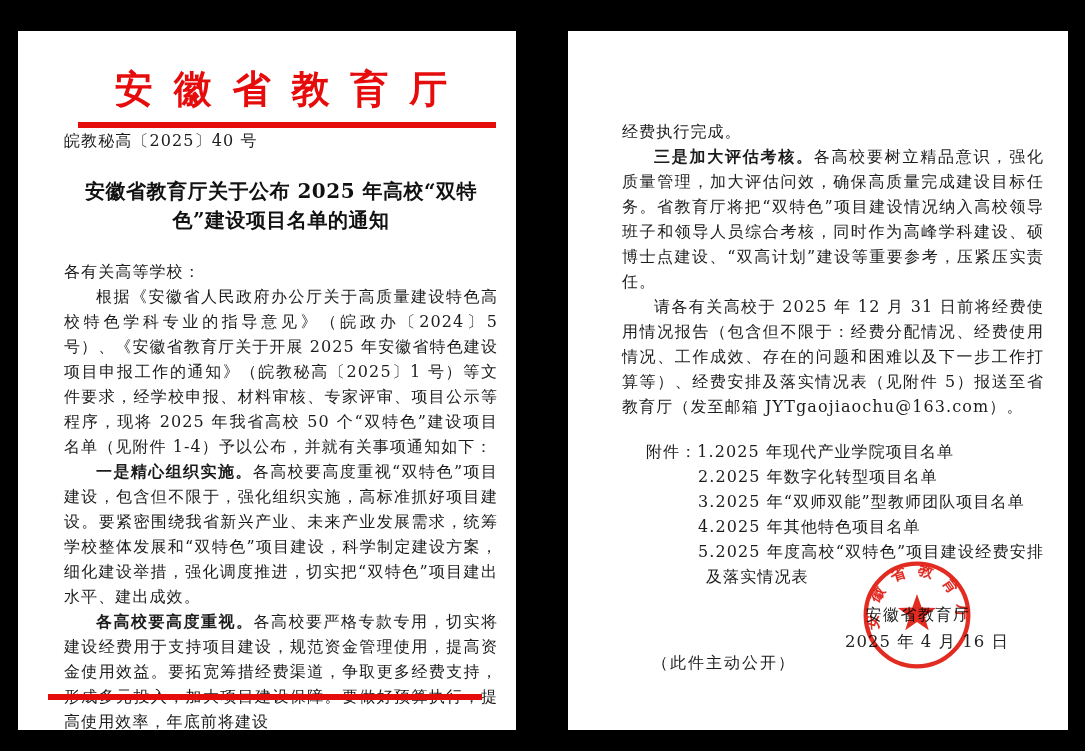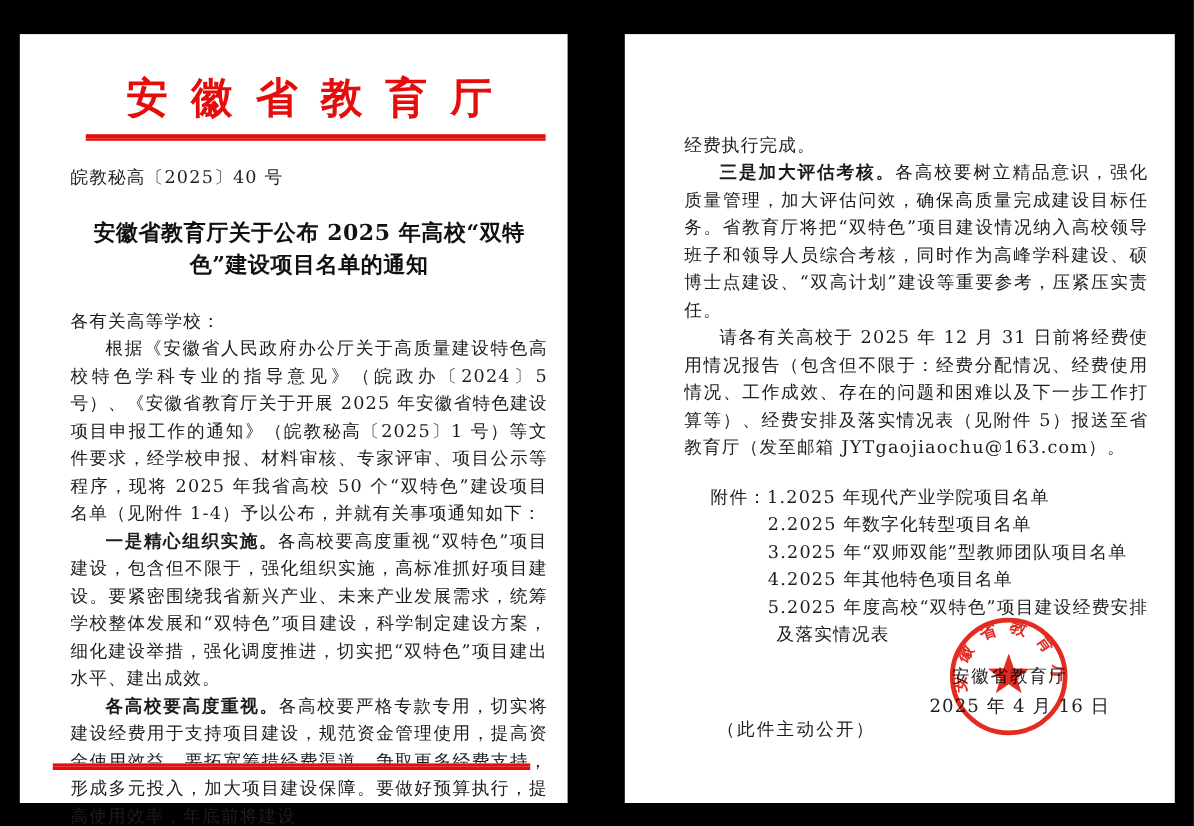--- a/index.html
+++ b/index.html
@@ -34,21 +34,21 @@
     white-space: nowrap;
   }
   .head-rule {
     margin: 9px 2px 0 14px;
     height: 2px;
     border-top: 4px solid #e60c0c;
     border-bottom: 2px solid #e60c0c;
     background: #ffffff;
   }
   .doc-number {
-    margin-top: 20px;
+    margin-top: 0;
     text-align: right;
     padding-right: 30px;
     font-size: 15px;
     letter-spacing: 1px;
     color: #262626;
   }
   .doc-title {
     margin: 24px auto 16px auto;
     width: 412px;
     text-align: center;

